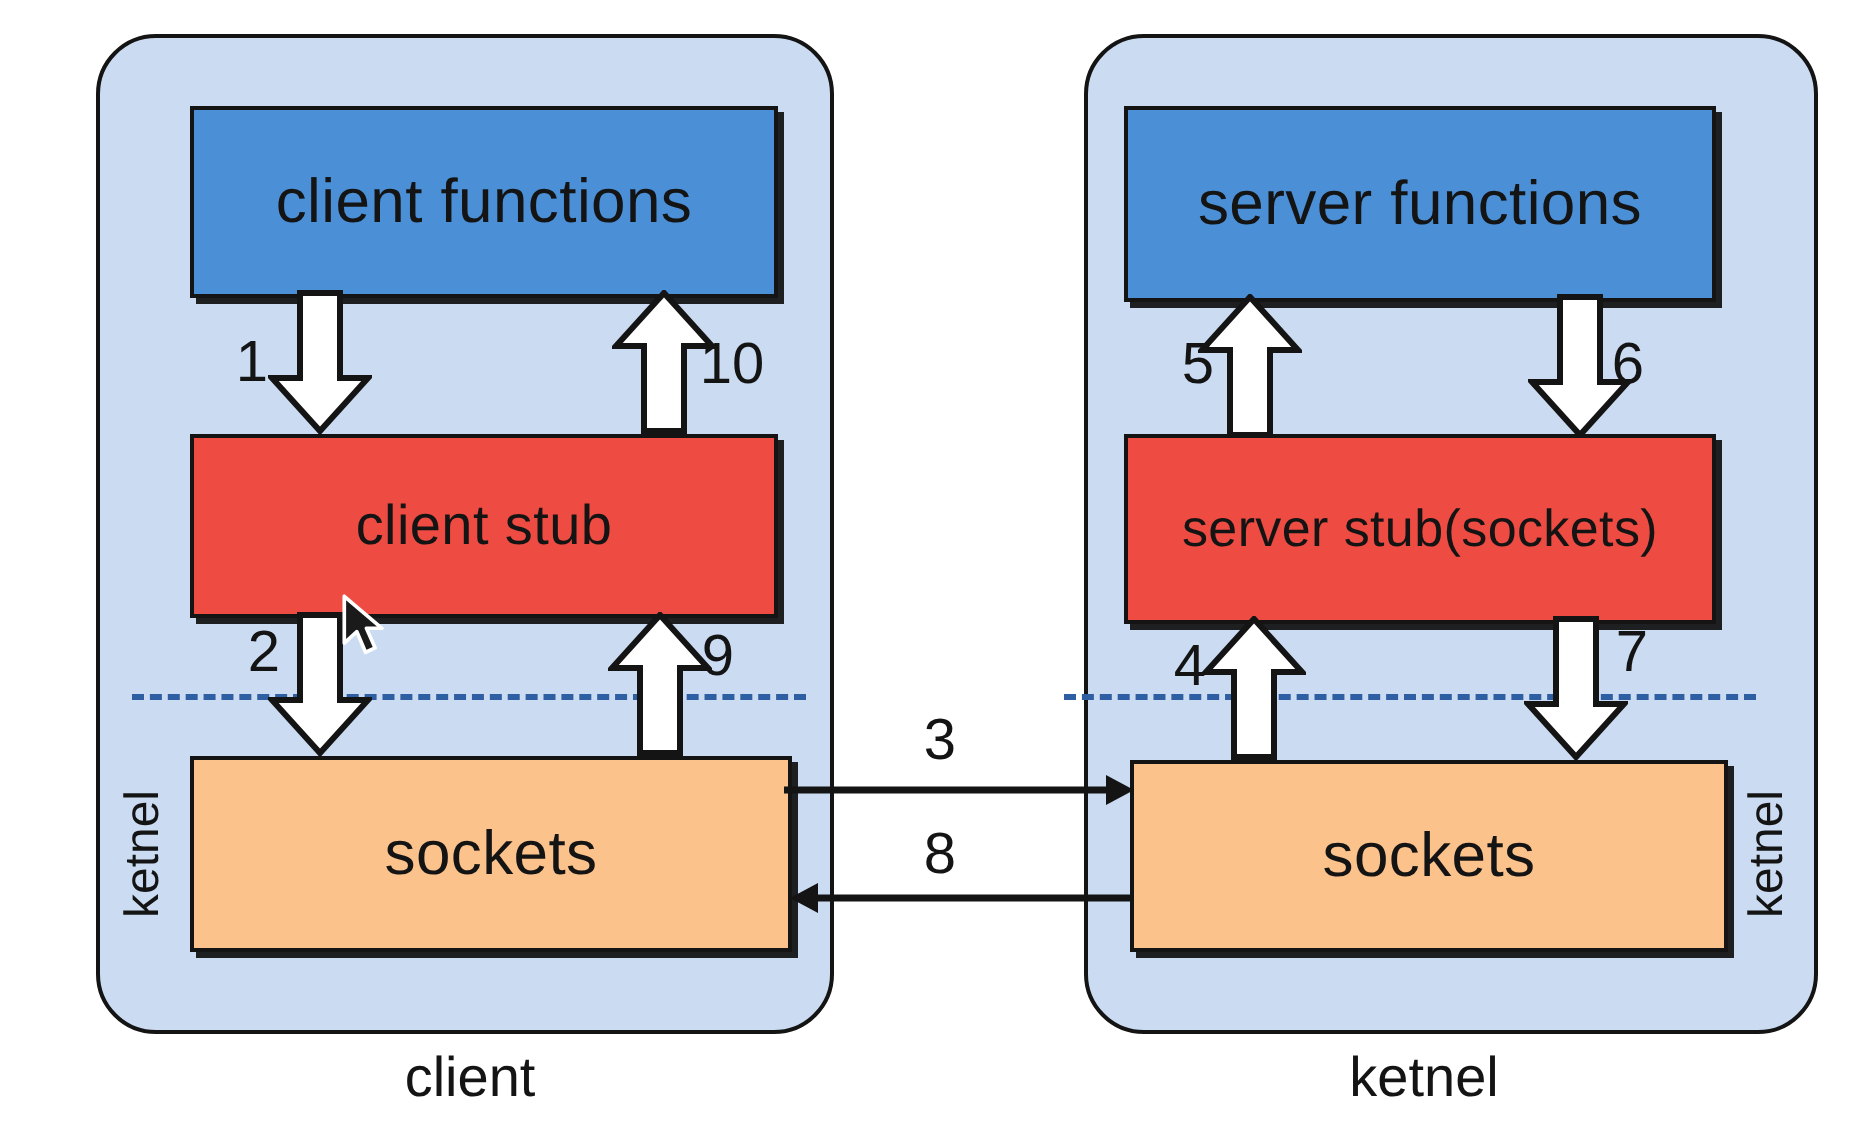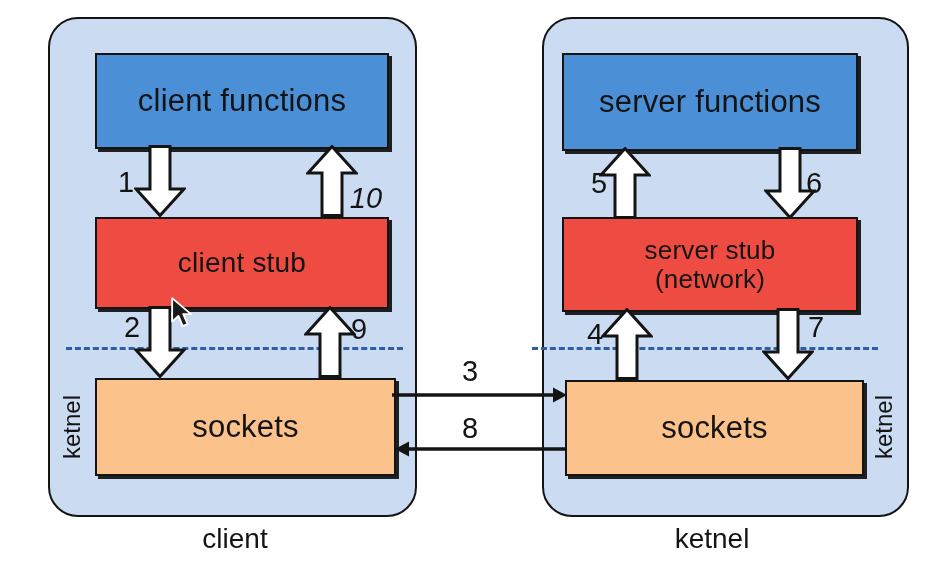--- a/index.html
+++ b/index.html
@@ -32,21 +32,21 @@
     letter-spacing:.2px;
   }
   .box.blue{background:var(--func-fill,#4b90d7);}
   .box.red{background:var(--stub-fill,#ee4c42);}
   .box.orange{background:var(--socket-fill,#fbc28c);justify-content:center;}
 
   #client-functions{left:95px;top:53px;width:290px;height:92px;}
   #client-stub{left:95px;top:217px;width:290px;height:88px;font-size:28px;}
   #client-sockets{left:95px;top:378px;width:297px;height:94px;}
   #server-functions{left:562px;top:53px;width:292px;height:94px;}
-  #server-stub{left:562px;top:217px;width:292px;height:91px;font-size:26px;flex-direction:column;}
+  #server-stub{left:562px;top:217px;width:292px;height:91px;font-size:26px;flex-direction:row;}
   #server-sockets{left:565px;top:380px;width:295px;height:92px;}
 
   .dashed-line{
     position:absolute;top:347px;height:0;
     border-top:3px dashed var(--dashed-color,#2e5fa3);
   }
   #client-dashed{left:66px;width:337px;}
   #server-dashed{left:532px;width:346px;}
 
   .block-arrow{position:absolute;width:52px;height:72px;}
@@ -108,21 +108,21 @@
   </div>
   <div class="box orange" id="client-sockets">
     <span>sockets</span>
   </div>
 
   <div class="box blue" id="server-functions">
     <span>server functions</span>
   </div>
   <div class="box red" id="server-stub">
     <span>server stub</span>
-    <span>(network)</span>
+    <span>(sockets)</span>
   </div>
   <div class="box orange" id="server-sockets">
     <span>sockets</span>
   </div>
 
   <svg class="block-arrow" style="left:134px;top:145px;" viewBox="0 0 52 72" preserveAspectRatio="none">
     <polygon points="16,1.5 36,1.5 36,44 50,44 26,70.5 2,44 16,44" fill="#ffffff" stroke="#141414" stroke-width="3"></polygon>
   </svg>
   <svg class="block-arrow" style="left:306px;top:145px;" viewBox="0 0 52 72" preserveAspectRatio="none">
     <polygon points="16,70.5 36,70.5 36,28 50,28 26,1.5 2,28 16,28" fill="#ffffff" stroke="#141414" stroke-width="3"></polygon>
@@ -141,21 +141,21 @@
     <polygon points="16,1.5 36,1.5 36,44 50,44 26,70.5 2,44 16,44" fill="#ffffff" stroke="#141414" stroke-width="3"></polygon>
   </svg>
   <svg class="block-arrow" style="left:601px;top:308px;" viewBox="0 0 52 72" preserveAspectRatio="none">
     <polygon points="16,70.5 36,70.5 36,28 50,28 26,1.5 2,28 16,28" fill="#ffffff" stroke="#141414" stroke-width="3"></polygon>
   </svg>
   <svg class="block-arrow" style="left:762px;top:308px;" viewBox="0 0 52 72" preserveAspectRatio="none">
     <polygon points="16,1.5 36,1.5 36,44 50,44 26,70.5 2,44 16,44" fill="#ffffff" stroke="#141414" stroke-width="3"></polygon>
   </svg>
 
   <div class="step-num" style="left:126px;top:182px;">1</div>
-  <div class="step-num" style="left:366px;top:198px;font-style:italic;">10</div>
+  <div class="step-num" style="left:366px;top:183px;">10</div>
   <div class="step-num" style="left:132px;top:327px;">2</div>
   <div class="step-num" style="left:359px;top:329px;">9</div>
   <div class="step-num" style="left:599px;top:183px;">5</div>
   <div class="step-num" style="left:814px;top:183px;">6</div>
   <div class="step-num" style="left:595px;top:334px;">4</div>
   <div class="step-num" style="left:816px;top:327px;">7</div>
   <div class="step-num" style="left:470px;top:371px;">3</div>
   <div class="step-num" style="left:470px;top:428px;">8</div>
 
   <svg id="network-arrows" viewBox="0 0 190 80">

